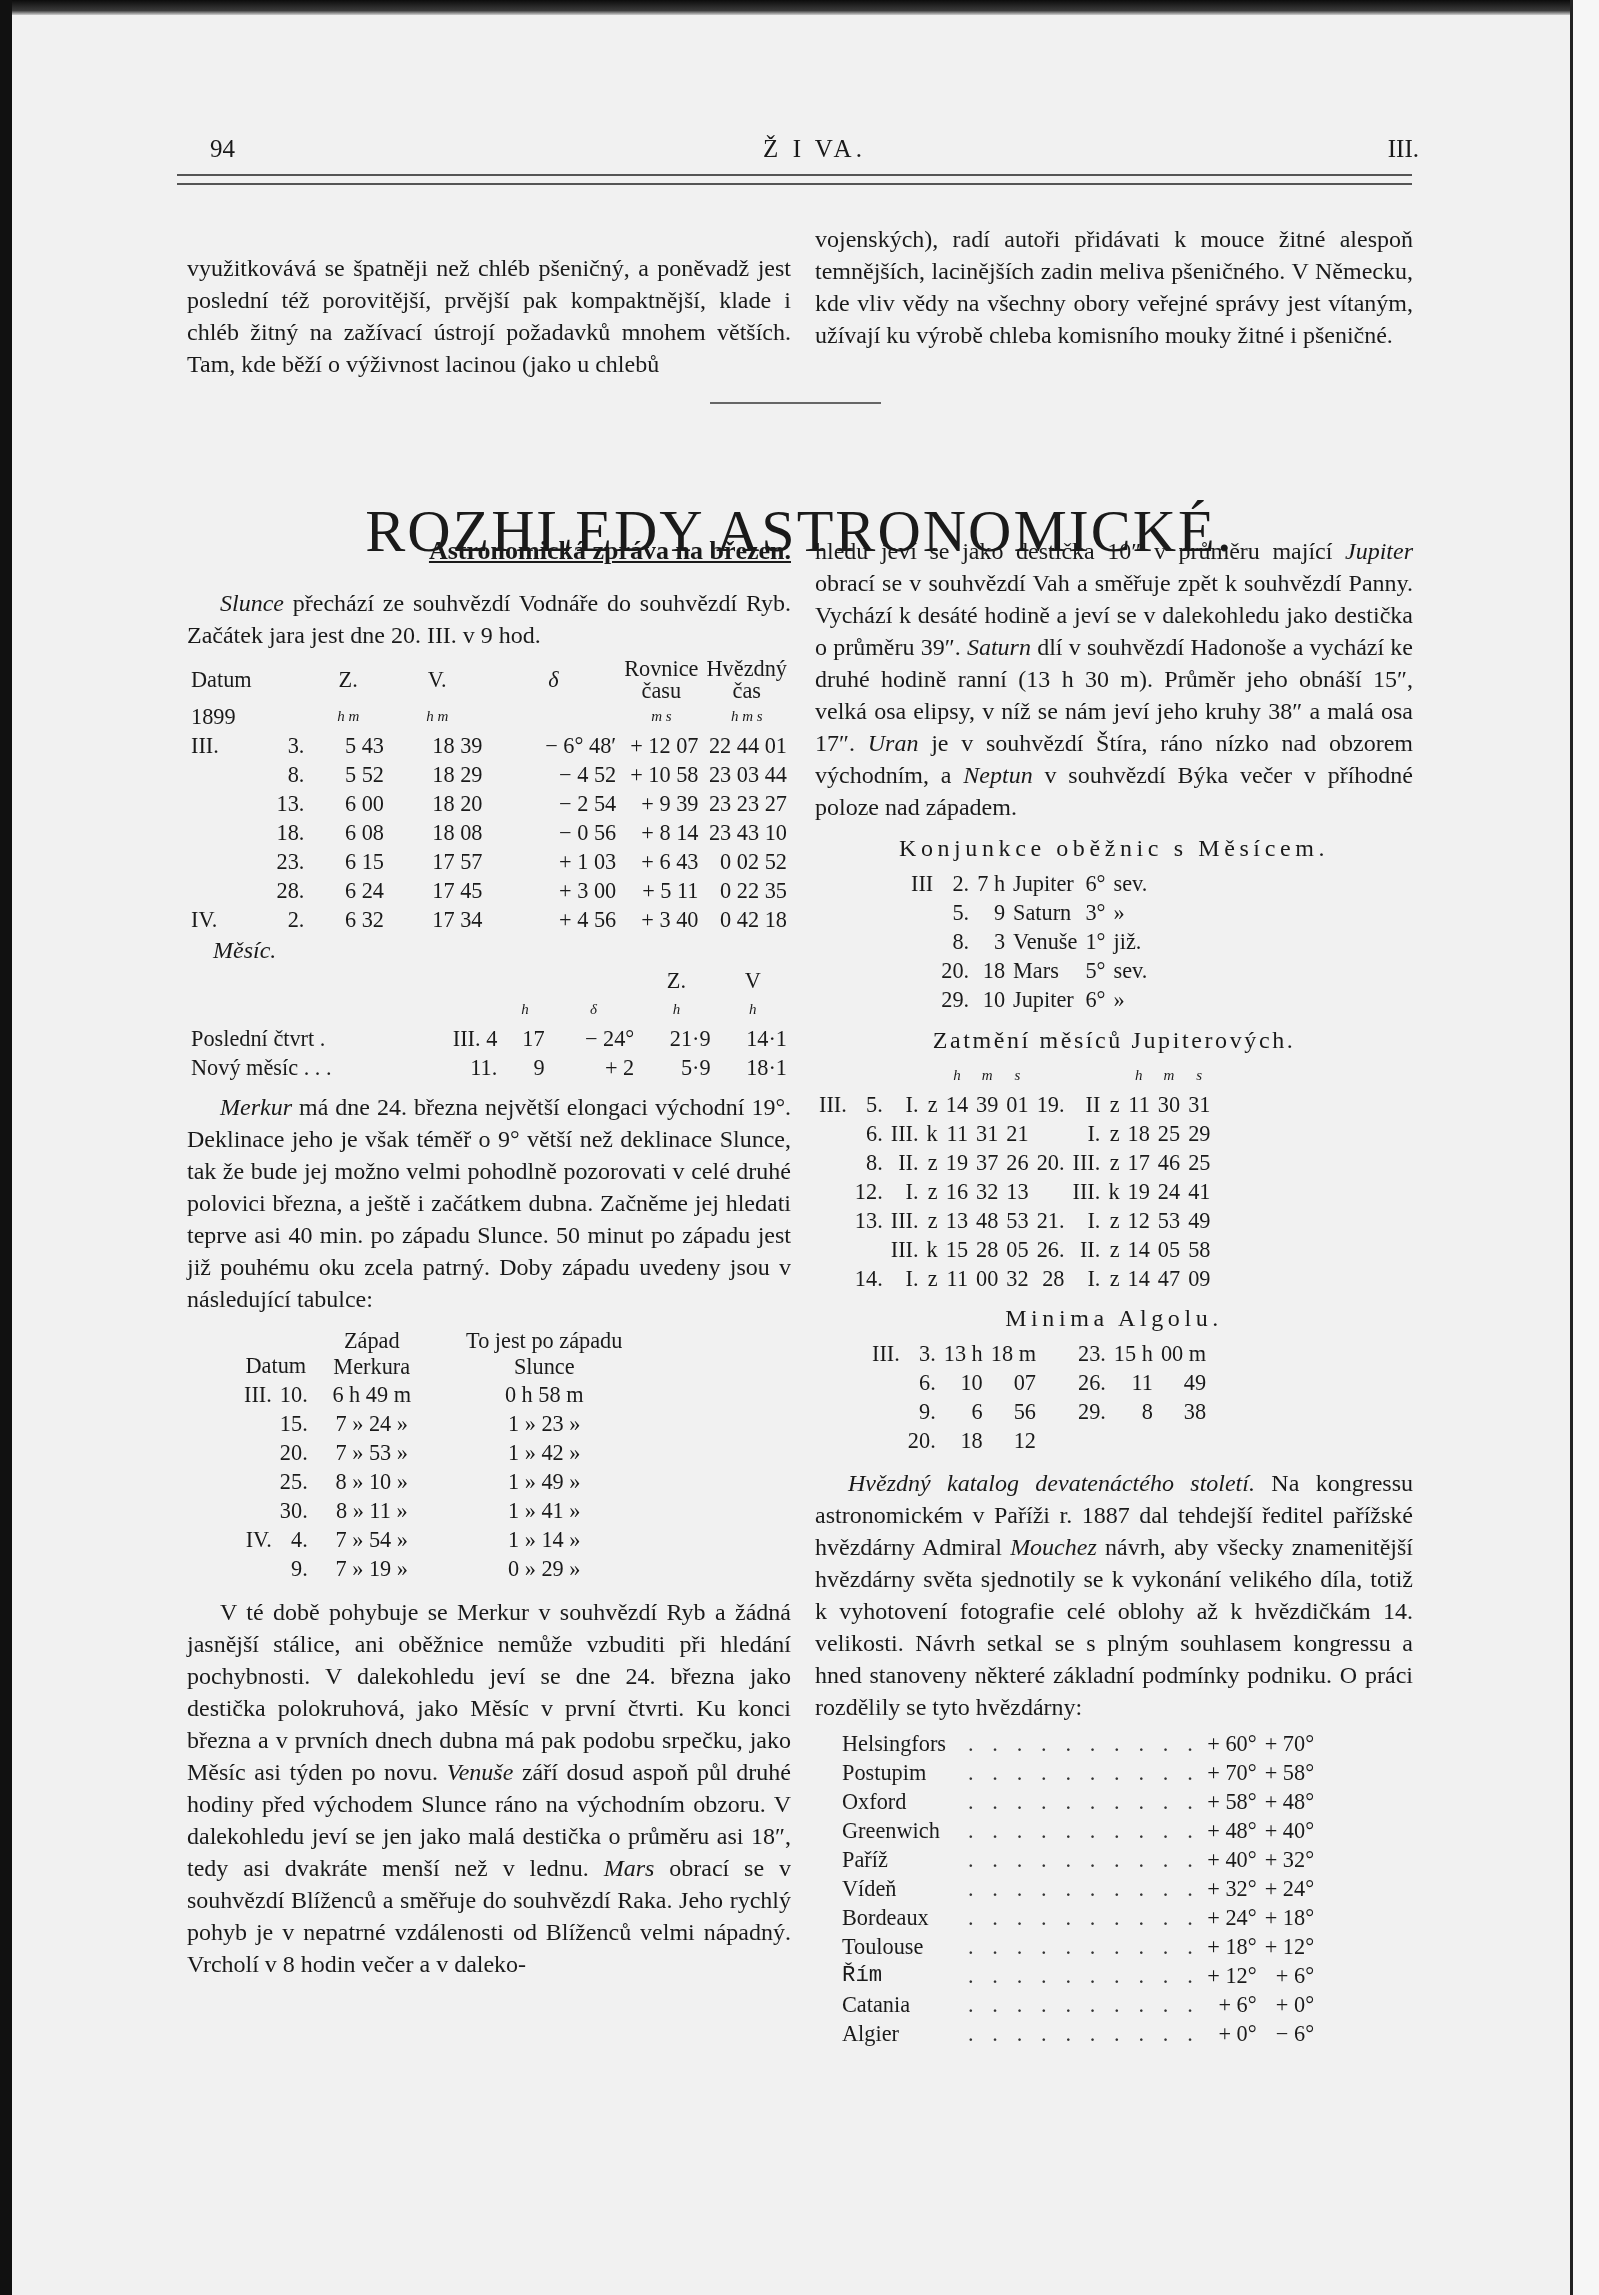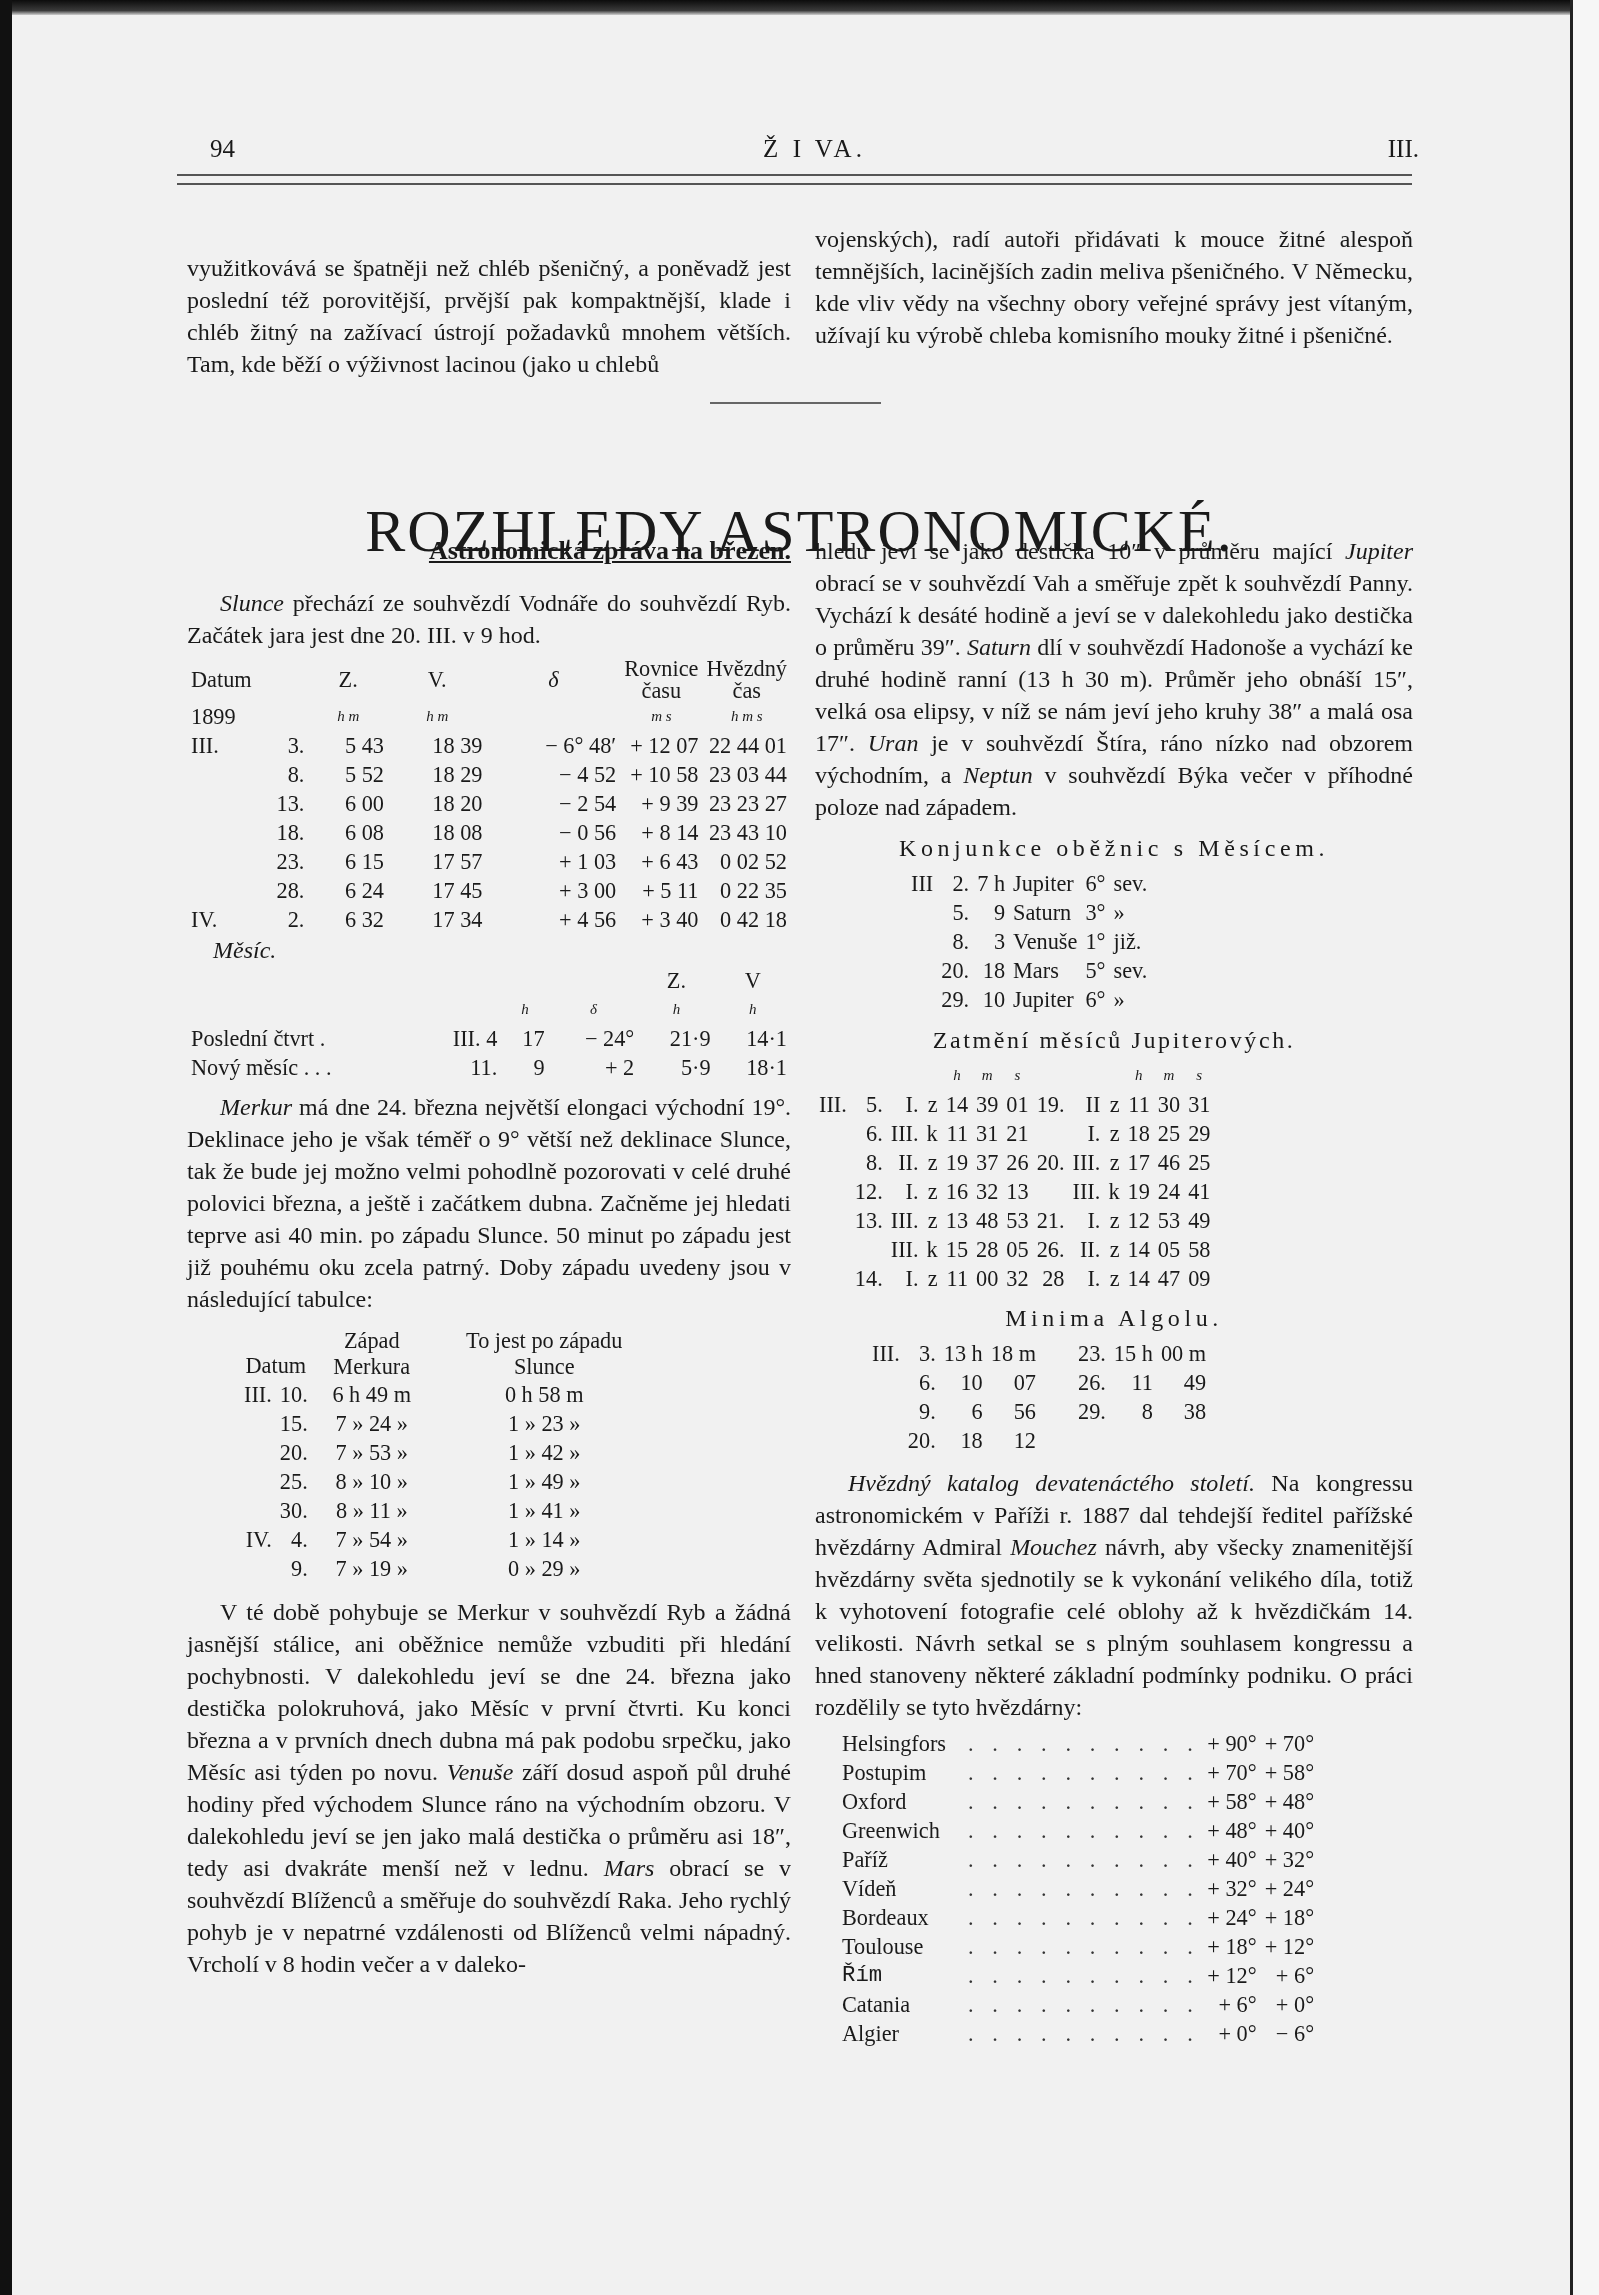--- a/index.html
+++ b/index.html
@@ -477,21 +477,21 @@
       </tbody>
   </table>
 
   <p class="indent" style="margin-top:12px;"><span class="it">Hvězdný katalog devatenáctého století.</span><span> Na kongressu astronomickém v Paříži r. 1887 dal tehdejší ředitel pařížské hvězdárny Admiral </span><span class="it">Mouchez</span><span> návrh, aby všecky znamenitější hvězdárny světa sjednotily se k vykonání velikého díla, totiž k vyhotovení fotografie celé oblohy až k hvězdičkám 14. velikosti. Návrh setkal se s plným souhlasem kongressu a hned stanoveny některé základní podmínky podniku. O práci rozdělily se tyto hvězdárny:</span></p>
 
   <table style="margin-left:23px; margin-top:5.3px;">
     <tbody id="obs-body">
         <tr>
           <td style="min-width: 118px;">Helsingfors</td>
           <td class="dots">. . . . . . . . . .</td>
-          <td class="r">+ 90°</td>
+          <td class="r">+ 60°</td>
           <td class="r">+ 70°</td>
         </tr>
         <tr>
           <td style="min-width: 118px;">Postupim</td>
           <td class="dots">. . . . . . . . . .</td>
           <td class="r">+ 70°</td>
           <td class="r">+ 58°</td>
         </tr>
         <tr>
           <td style="min-width: 118px;">Oxford</td>

